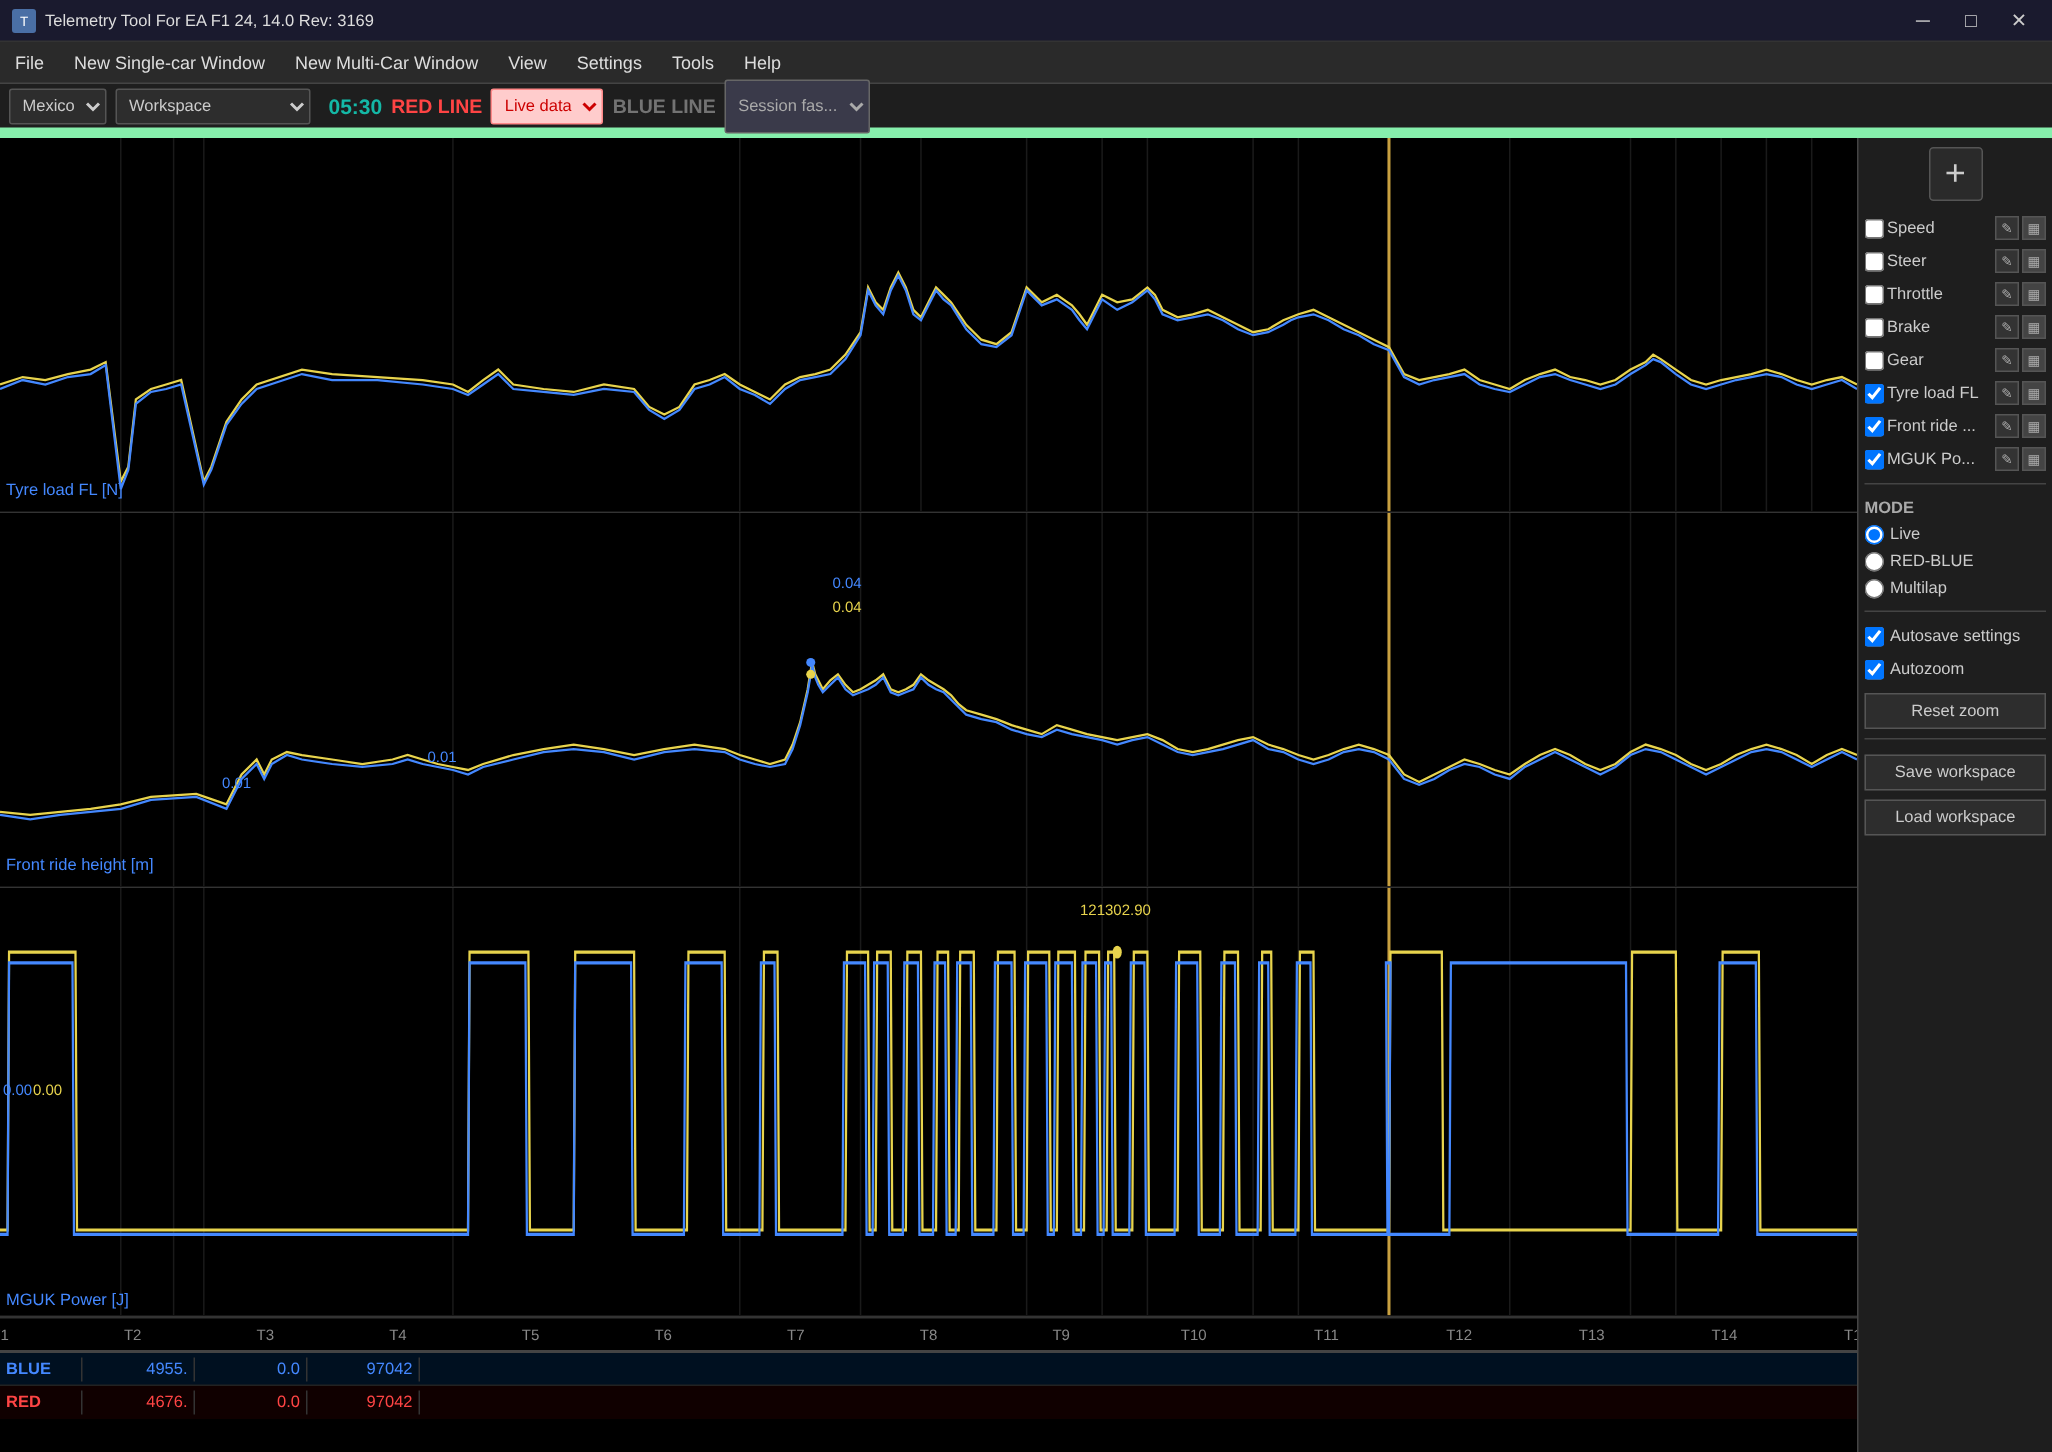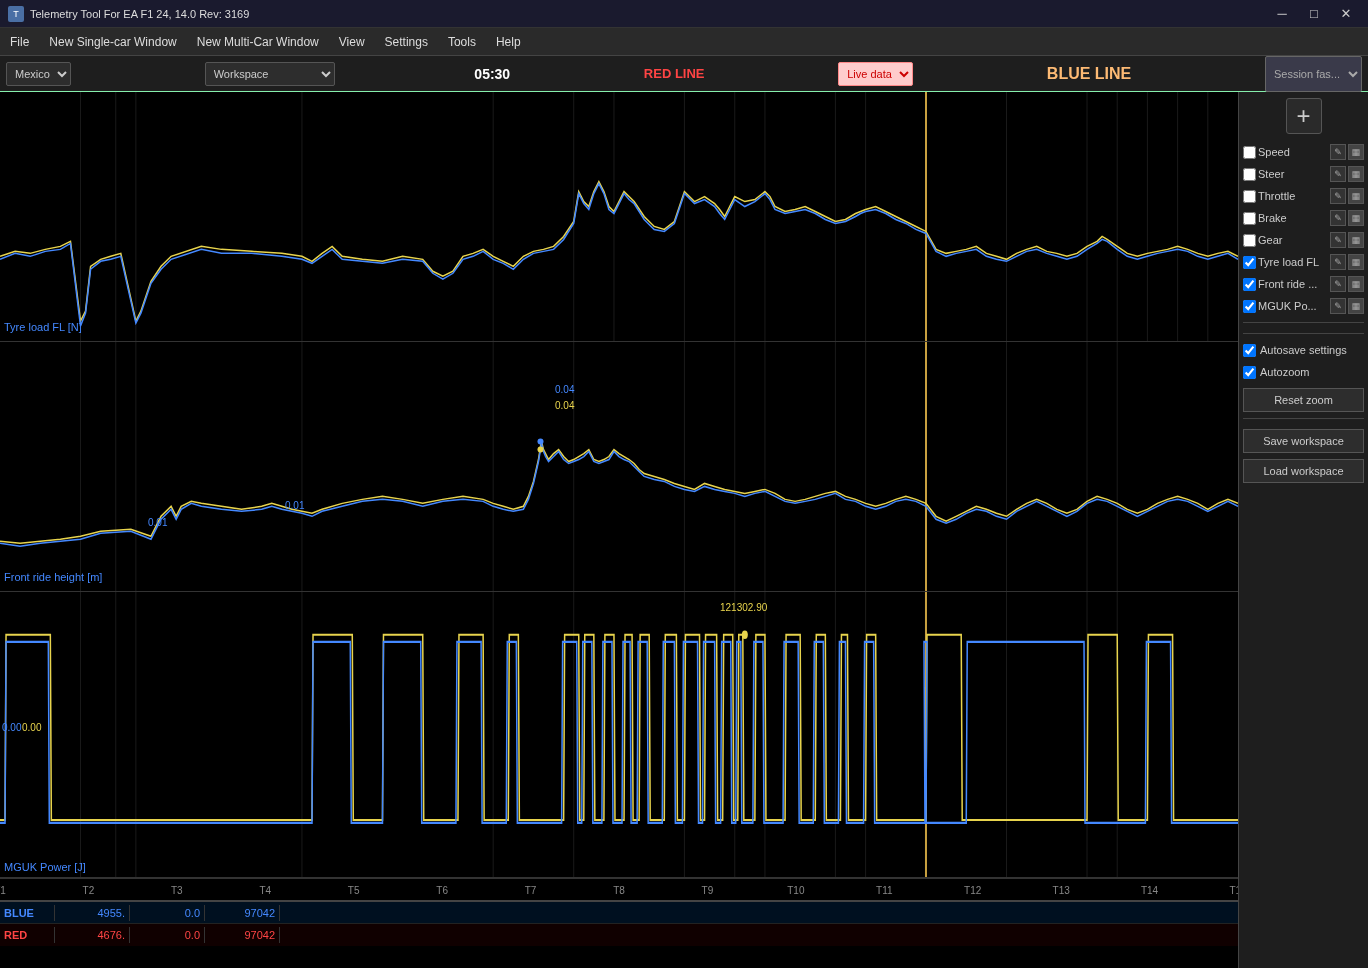--- a/index.html
+++ b/index.html
@@ -76,35 +76,34 @@
     }
 
     
     #toolbar {
       height: 36px;
       background: #1e1e1e;
       display: flex;
       align-items: center;
       padding: 0 6px;
       gap: 6px;
-      border-bottom: 1px solid #86efac;
-      justify-content: space-between;
+      border-bottom: 7px solid #86efac;
     }
     .toolbar-select {
       height: 24px;
       background: #2d2d2d;
       color: #ccc;
       border: 1px solid #555;
       border-radius: 2px;
       padding: 0 4px;
       font-size: 11px;
       cursor: pointer;
     }
     #session-time {
-      color: #ffffff;
+      color: #14b8a6;
       font-size: 14px;
       font-weight: bold;
       margin-left: 6px;
     }
     #session-title {
       flex: 1;
       text-align: center;
       color: #e8d44d;
       font-size: 18px;
       font-weight: bold;
@@ -118,23 +117,23 @@
       height: 24px;
       background: #ffcccc;
       color: #c00;
       border: 1px solid #f88;
       border-radius: 2px;
       padding: 0 4px;
       font-size: 11px;
       cursor: pointer;
     }
     #blue-line-label {
-      color: #fdba74;
+      color: #737373;
       font-weight: bold;
-      font-size: 16px;
+      font-size: 13px;
     }
     #session-fastest-select {
       height: 36px;
       background: #3a3a4a;
       color: #aaa;
       border: 1px solid #666;
       border-radius: 2px;
       padding: 0 4px;
       font-size: 11px;
       cursor: pointer;
@@ -580,20 +579,35 @@
     </div>
     <div class="channel-row">
       <input type="checkbox" class="channel-checkbox" checked="" style="">
       <span class="channel-label">MGUK Po...</span>
       <div class="channel-edit-btn">✎</div>
       <div class="channel-color-btn">▦</div>
     </div>
 
     <div class="section-divider"></div>
 
+    <div class="mode-section">
+      <div class="mode-label">MODE</div>
+      <div class="radio-row">
+        <input type="radio" name="mode" checked="" style="">
+        <span class="radio-label">Live</span>
+      </div>
+      <div class="radio-row">
+        <input type="radio" name="mode" style="">
+        <span class="radio-label">RED-BLUE</span>
+      </div>
+      <div class="radio-row">
+        <input type="radio" name="mode" style="">
+        <span class="radio-label">Multilap</span>
+      </div>
+    </div>
 
     <div class="section-divider"></div>
 
     <div class="checkbox-row">
       <input type="checkbox" checked="" style="">
       <span class="checkbox-text">Autosave settings</span>
     </div>
     <div class="checkbox-row">
       <input type="checkbox" checked="" style="">
       <span class="checkbox-text">Autozoom</span>

